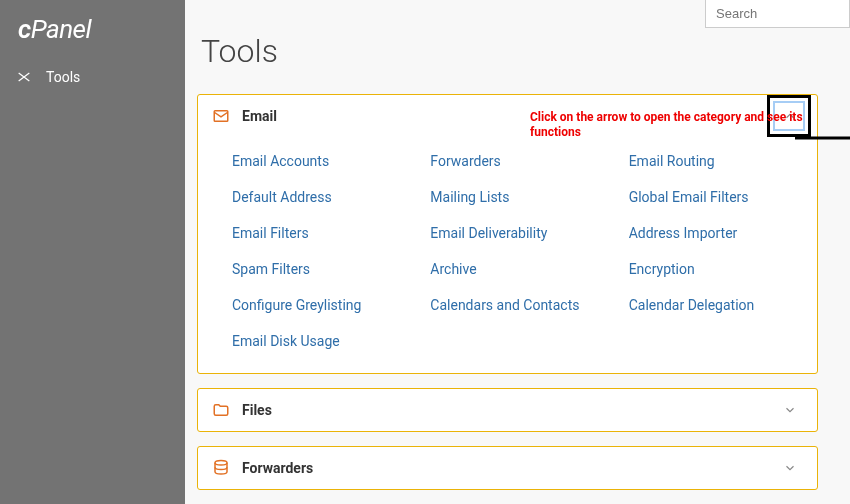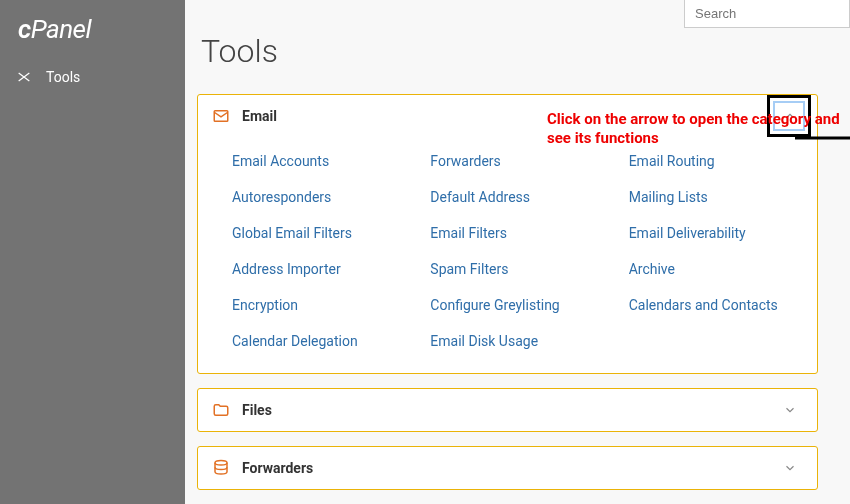--- a/index.html
+++ b/index.html
@@ -42,21 +42,21 @@
       background: #f8f8f8;
       position: relative;
       overflow: hidden;
     }
     .search-wrap {
       position: absolute;
       top: 0;
       right: 0;
     }
     .search-input {
-      width: 166px;
+      width: 145px;
       height: 28px;
       border: 1px solid #ccc;
       border-top: none;
       padding: 4px 10px;
       font-size: 13px;
       color: #777;
       background: #fff;
     }
     .content {
       padding: 32px 32px 0 12px;
@@ -127,25 +127,25 @@
       column-gap: 24px;
     }
     .item-link {
       color: #2f6ea9;
       font-size: 14px;
       padding: 10px 0;
       cursor: pointer;
     }
     .annotation {
       position: absolute;
-      left: 362px;
+      left: 345px;
       top: 110px;
       color: #e00;
       font-weight: 700;
-      font-size: 15px;
+      font-size: 12px;
       line-height: 1.25;
       pointer-events: none;
     }
     .arrow-annot {
       position: absolute;
       left: 610px;
       top: 128px;
       pointer-events: none;
     }
   </style>
@@ -189,21 +189,20 @@
           <svg viewBox="0 0 24 24">
               <path d="M6 15l6-6 6 6"></path>
             </svg>
         </div>
       </div>
       <div class="panel-body">
         <div class="item-grid">
           <div class="item-link">Email Accounts</div>
           <div class="item-link">Forwarders</div>
           <div class="item-link">Email Routing</div>
-          <div class="item-link">Autoresponders</div>
           <div class="item-link">Default Address</div>
           <div class="item-link">Mailing Lists</div>
           <div class="item-link">Global Email Filters</div>
           <div class="item-link">Email Filters</div>
           <div class="item-link">Email Deliverability</div>
           <div class="item-link">Address Importer</div>
           <div class="item-link">Spam Filters</div>
           <div class="item-link">Archive</div>
           <div class="item-link">Encryption</div>
           <div class="item-link">Configure Greylisting</div>

